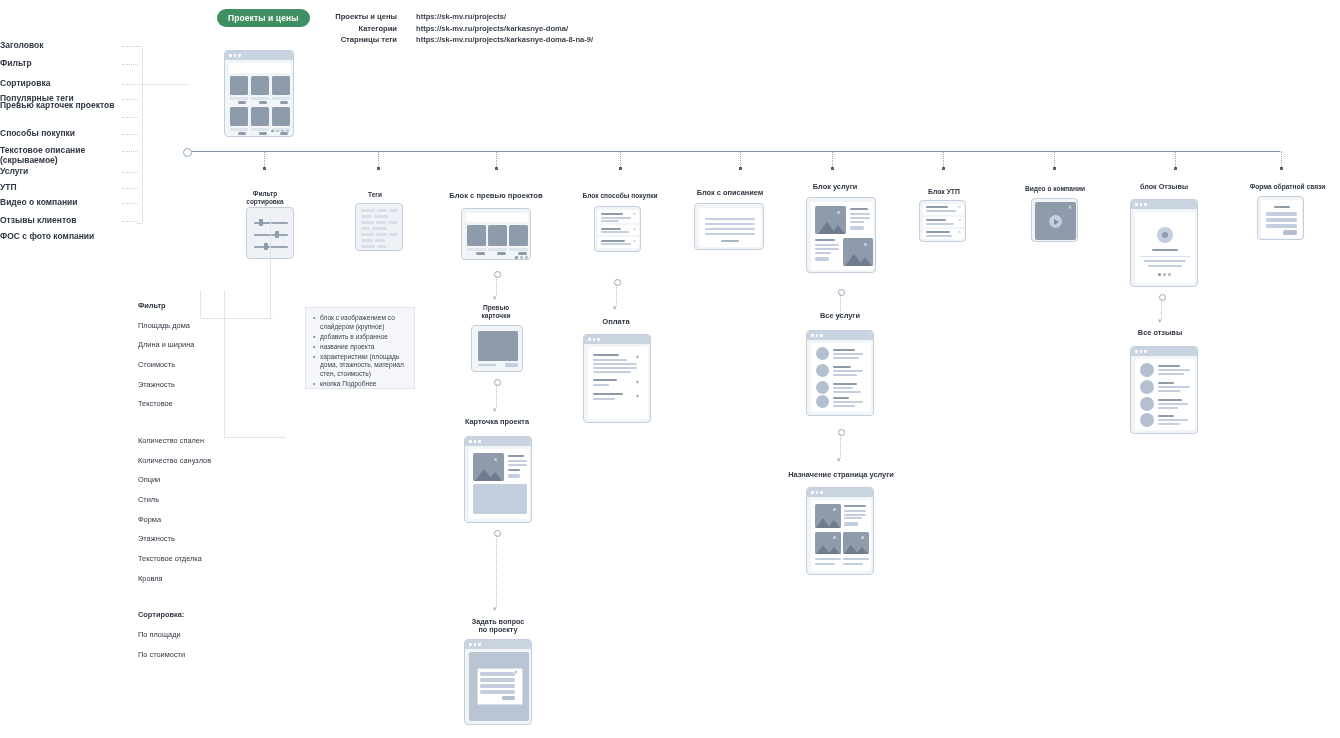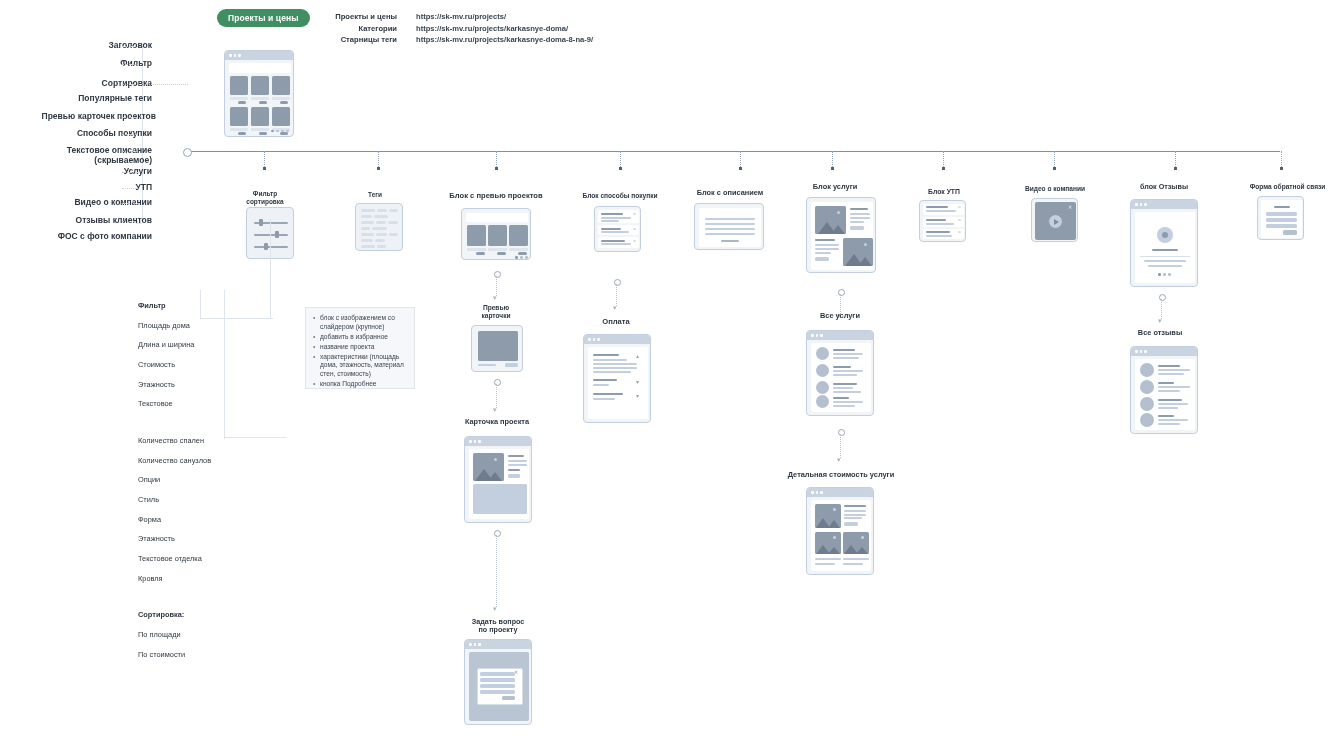--- a/index.html
+++ b/index.html
@@ -36,24 +36,23 @@
   .circ{position:absolute;border-radius:50%;background:#b4c0cf;}
 
   
   .nlabel{
     position:absolute;text-align:center;font-weight:bold;
     line-height:1.18;color:#2f3742;white-space:pre-line;
   }
 
   
   .outline-item{
-    position:absolute;right:0;text-align:right;
+    position:absolute;right:0;
     font-size:8.5px;font-weight:bold;color:#2f3742;line-height:1.15;
     white-space:pre-line;
-    padding-left:32px;
   }
   .outline-bracket{
     position:absolute;border:1px solid #dfe4ea;border-left:none;
     border-radius:0 2px 2px 0;
   }
   .tick{position:absolute;border-top:1px dotted #c9ced6;height:0;}
 
   
   .pill{
     position:absolute;background:#3f8f62;color:#ffffff;
@@ -122,21 +121,21 @@
 
 <div class="outline-item" style="left:0px;top:59px;width:120px;">Фильтр</div>
 <div class="tick" style="left:122px;top:64px;width:16px;"></div>
 
 <div class="outline-item" style="left:0px;top:79px;width:120px;">Сортировка</div>
 <div class="tick" style="left:122px;top:84px;width:66px;"></div>
 
 <div class="outline-item" style="left:0px;top:94px;width:120px;">Популярные теги</div>
 <div class="tick" style="left:122px;top:99px;width:16px;"></div>
 
-<div class="outline-item" style="left:0px;top:112px;width:124px;">Превью карточек проектов</div>
+<div class="outline-item" style="left:0px;top:101px;width:124px;">Превью карточек проектов</div>
 <div class="tick" style="left:122px;top:117px;width:16px;"></div>
 
 <div class="outline-item" style="left:0px;top:129px;width:120px;">Способы покупки</div>
 <div class="tick" style="left:122px;top:134px;width:16px;"></div>
 
 <div class="outline-item" style="left:0px;top:146px;width:120px;">Текстовое описание
 (скрываемое)</div>
 <div class="tick" style="left:122px;top:151px;width:16px;"></div>
 
 <div class="outline-item" style="left:0px;top:167px;width:120px;">Услуги</div>
@@ -526,21 +525,21 @@
   <div class="circ" style="left:9px;top:64px;width:13px;height:13px;"></div>
   <div class="ln dk" style="left:26px;top:66px;width:16px;"></div>
   <div class="ln" style="left:26px;top:70px;width:30px;"></div>
   <div class="ln" style="left:26px;top:74px;width:22px;"></div>
 </div>
 
 <div class="ocirc" style="left:838px;top:429px;"></div>
 <div class="vdot" style="left:840px;top:434px;height:24px;"></div>
 <div class="vcaret" style="left:837px;top:456px;">▾</div>
 
-<div class="nlabel" style="left:777px;top:471px;width:128px;font-size:7.4px;">Детальная стоимость услуги</div>
+<div class="nlabel" style="left:777px;top:471px;width:128px;font-size:7.4px;">Назначение страница услуги</div>
 <div class="wf" style="left:806px;top:487px;width:68px;height:88px;">
   <div class="topbar"></div>
   <div class="dots">
       <i></i>
       <i></i>
       <i></i>
     </div>
   <div class="blk white" style="left:4px;top:12px;width:60px;height:71px;border-radius:2px;"></div>
   <div class="blk" style="left:8px;top:16px;width:26px;height:24px;overflow:hidden;">
     <div style="position:absolute;left:1px;bottom:0;width:0;height:0;border-left:7px solid transparent;border-right:7px solid transparent;border-bottom:10px solid #6e7c8d;"></div>

